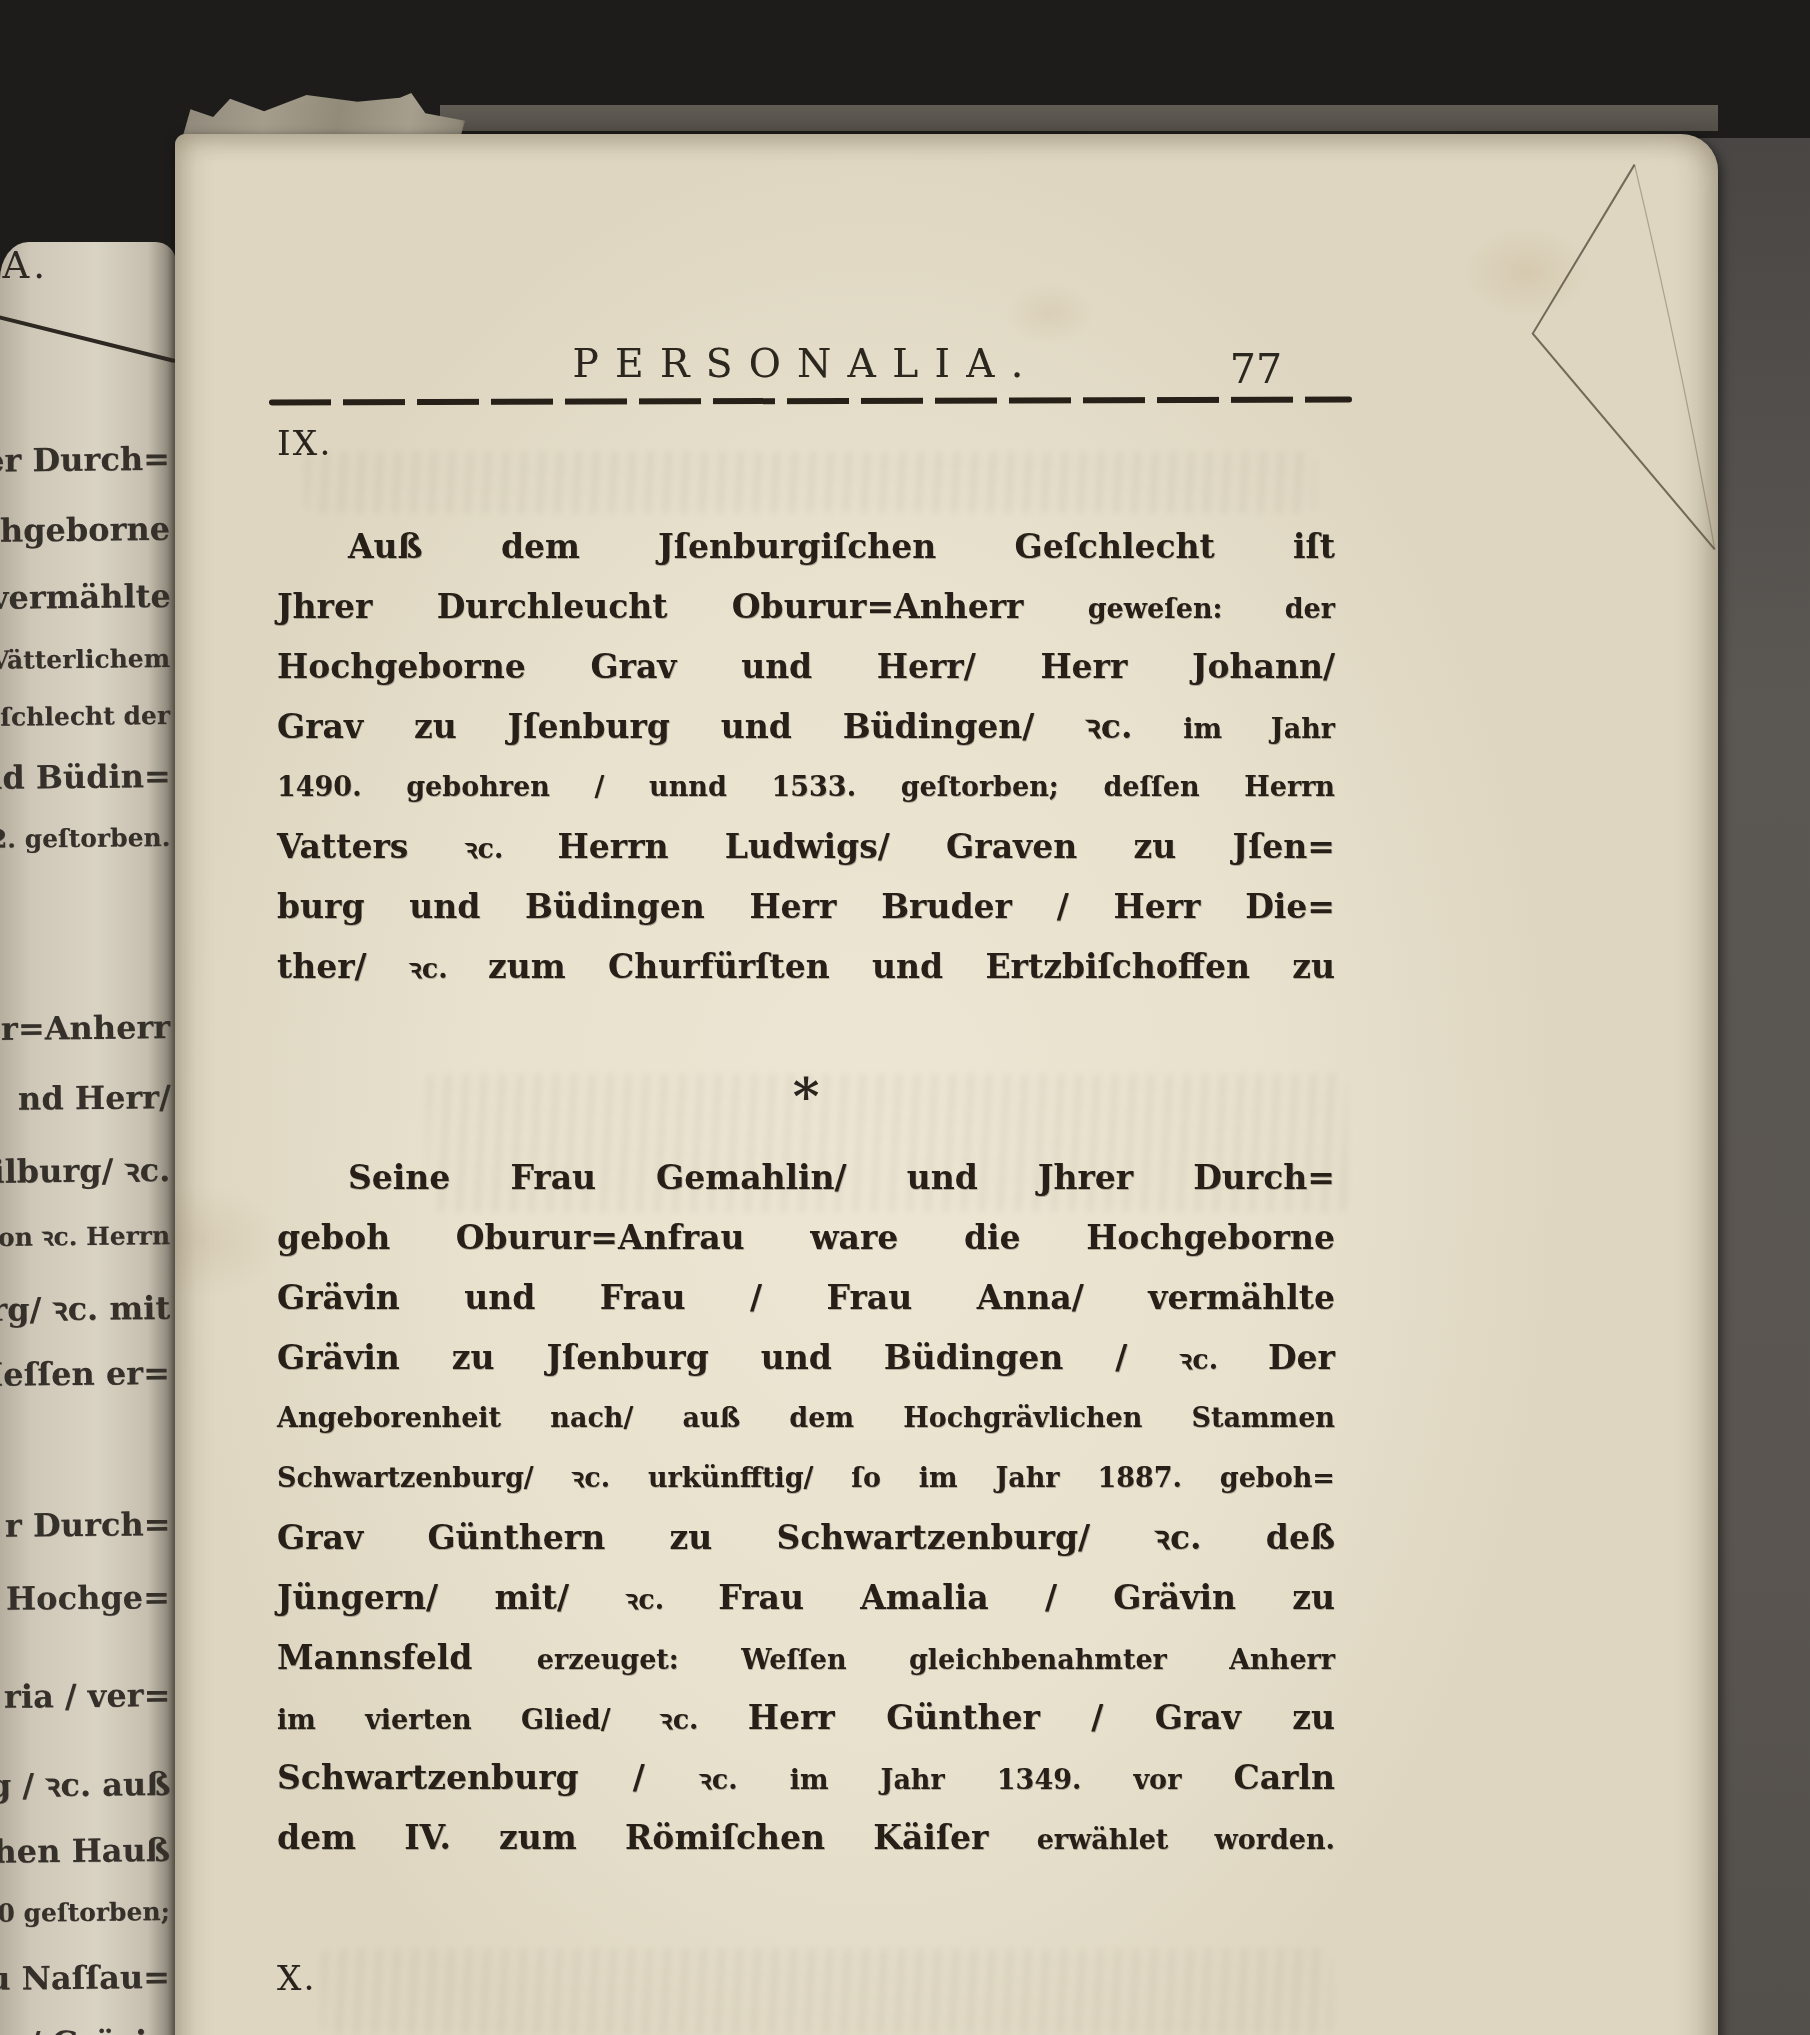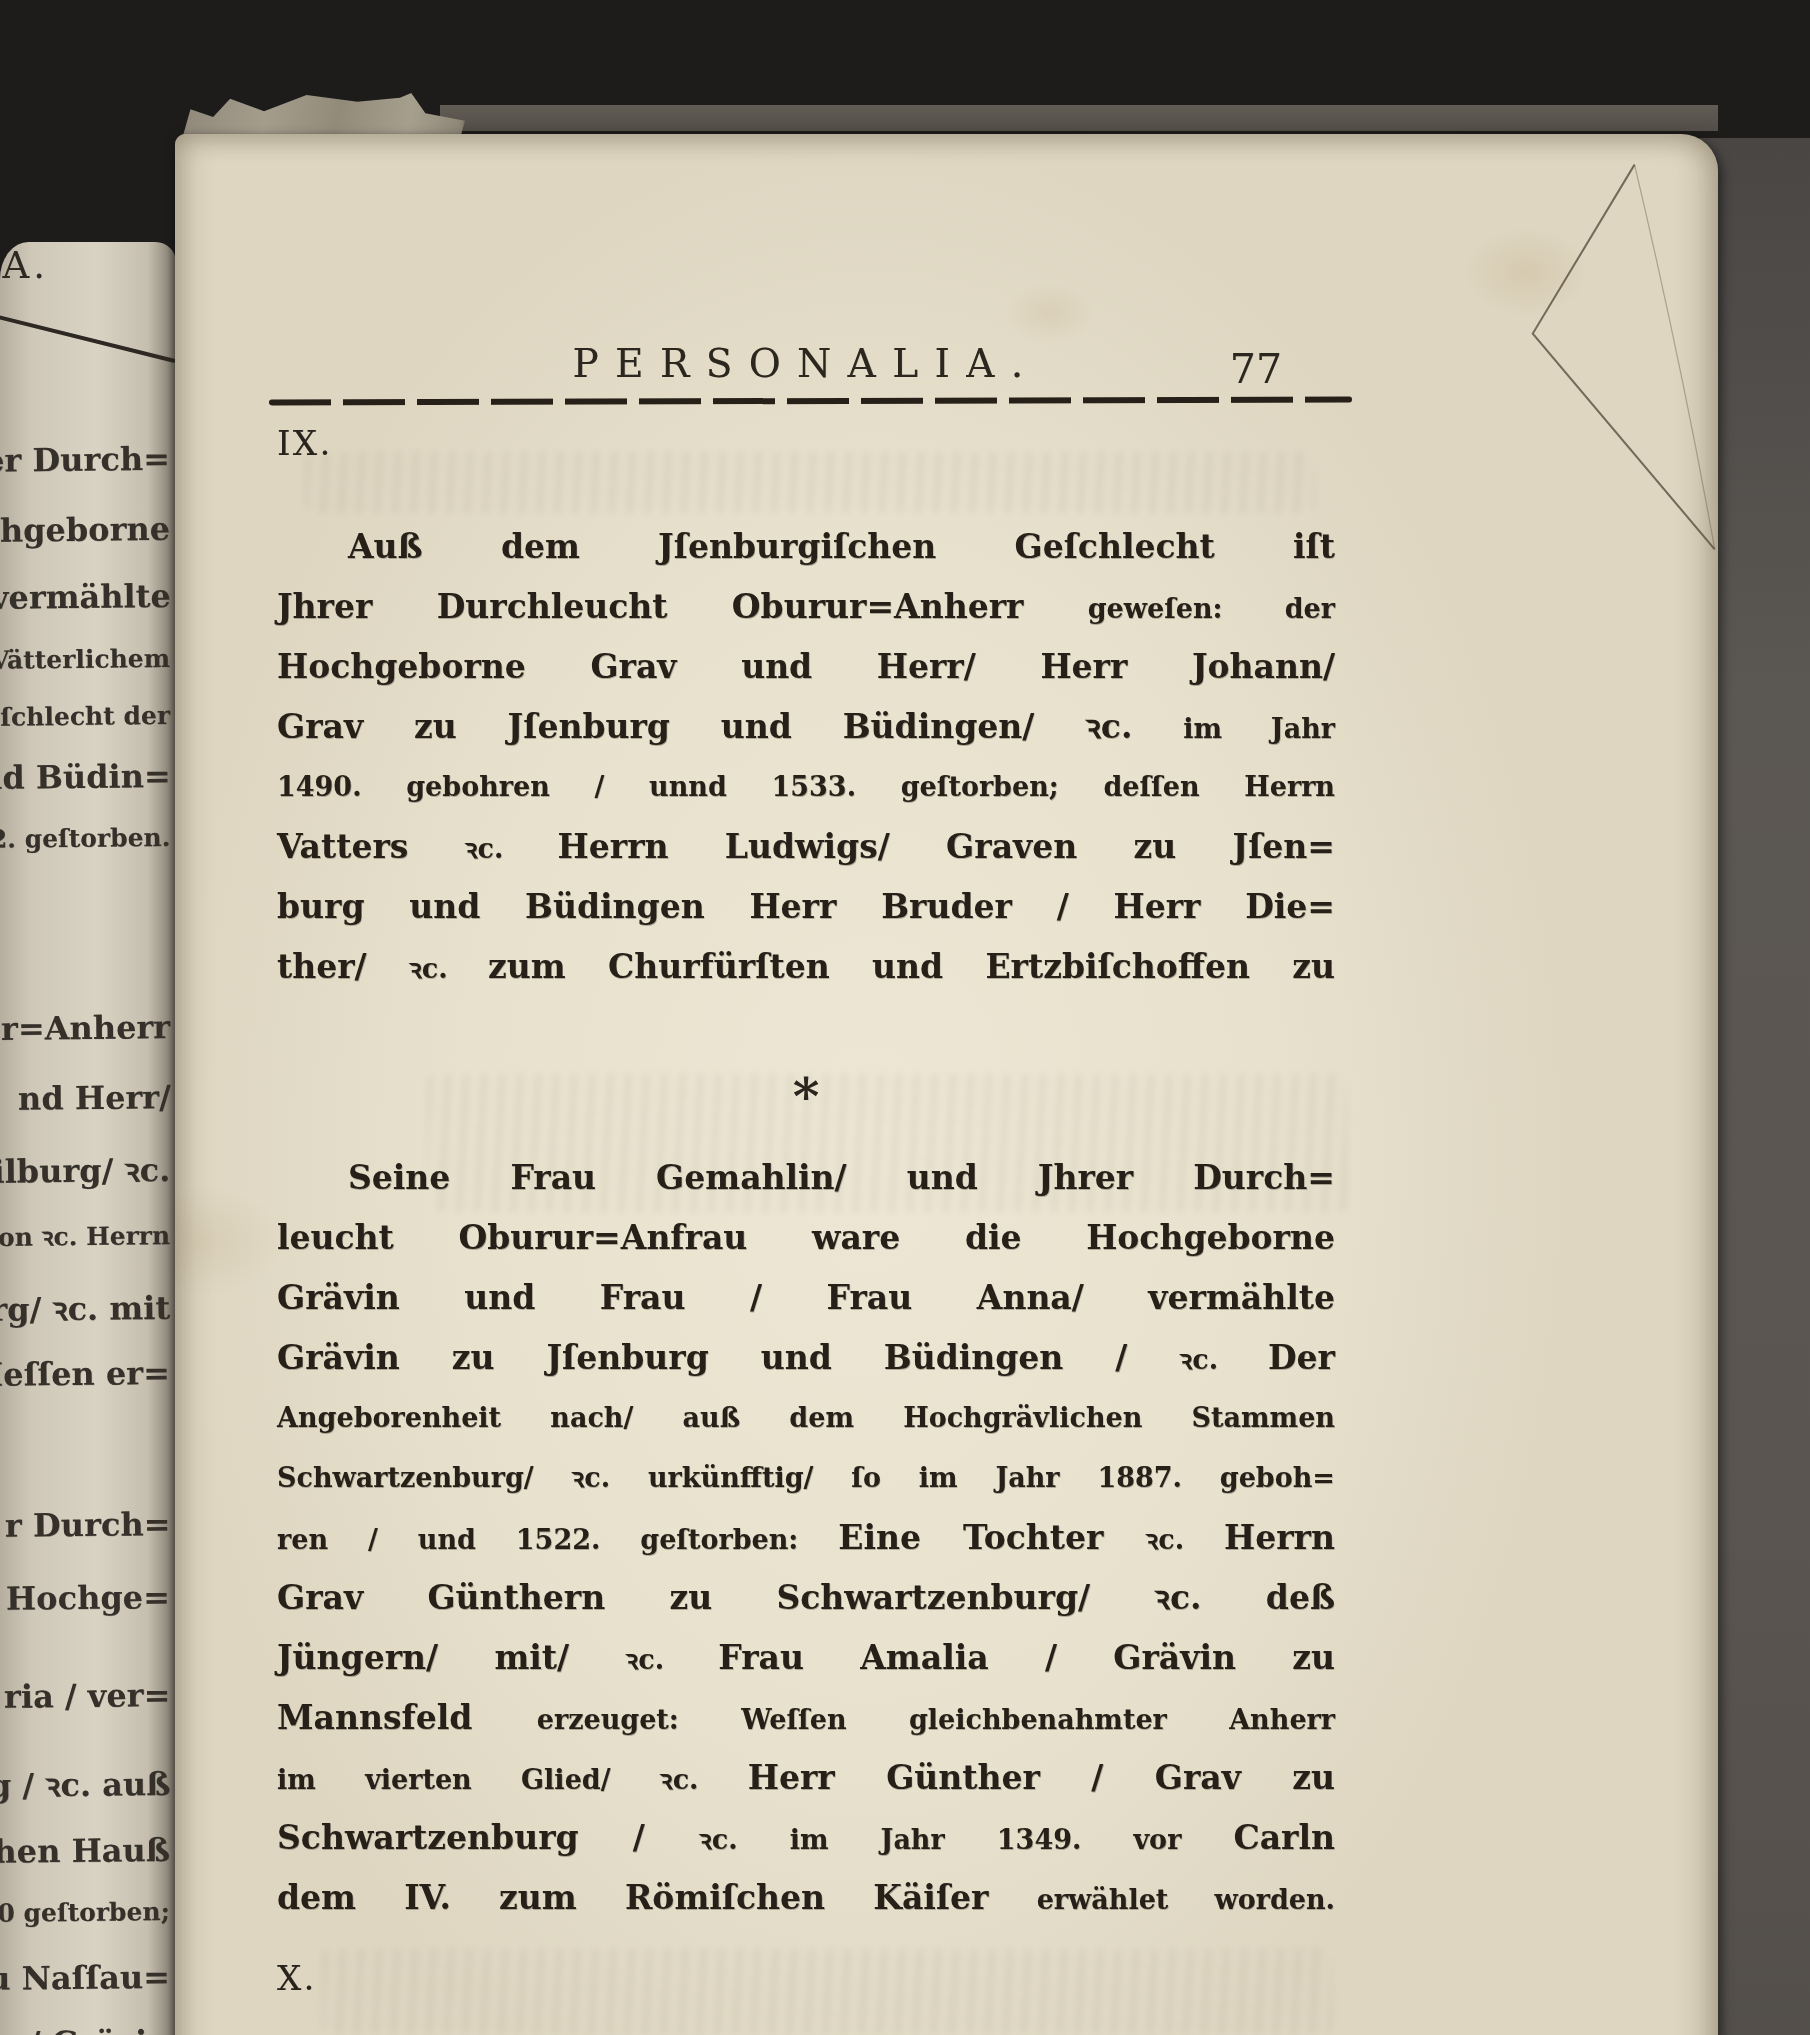--- a/index.html
+++ b/index.html
@@ -167,26 +167,25 @@
         <div class="line"><span class="seg-lg">Hochgeborne Grav und Herr/ Herr Johann/</span></div>
         <div class="line"><span class="seg-lg">Grav zu Jſenburg und Büdingen/ ꝛc. </span><span class="seg-sm">im Jahr</span></div>
         <div class="line"><span class="seg-sm">1490. gebohren / unnd 1533. geſtorben; deſſen Herrn</span></div>
         <div class="line"><span class="seg-lg">Vatters </span><span class="seg-sm">ꝛc. </span><span class="seg-lg">Herrn Ludwigs/ Graven zu Jſen=</span></div>
         <div class="line"><span class="seg-lg">burg und Büdingen Herr Bruder / Herr Die=</span></div>
         <div class="line"><span class="seg-lg">ther/ </span><span class="seg-sm">ꝛc. </span><span class="seg-lg">zum Churfürſten und Ertzbiſchoffen zu</span></div>
       </div>
       <div class="separator" style="top: 932px;">*</div>
       <div class="para" style="top: 1014px;">
         <div class="line ind"><span class="seg-lg">Seine Frau Gemahlin/ und Jhrer Durch=</span></div>
-        <div class="line"><span class="seg-lg">leucht Oburur=Anfrau ware die Hochgeborne</span></div>
+        <div class="line"><span class="seg-lg">geboh Oburur=Anfrau ware die Hochgeborne</span></div>
         <div class="line"><span class="seg-lg">Grävin und Frau / Frau Anna/ vermählte</span></div>
         <div class="line"><span class="seg-lg">Grävin zu Jſenburg und Büdingen / </span><span class="seg-sm">ꝛc. </span><span class="seg-lg">Der</span></div>
         <div class="line"><span class="seg-sm">Angeborenheit nach/ auß dem Hochgrävlichen Stammen</span></div>
         <div class="line"><span class="seg-sm">Schwartzenburg/ ꝛc. urkünfftig/ ſo im Jahr 1887. geboh=</span></div>
-        <div class="line"><span class="seg-sm">ren / und 1522. geſtorben: </span><span class="seg-lg">Eine Tochter </span><span class="seg-sm">ꝛc. </span><span class="seg-lg">Herrn</span></div>
         <div class="line"><span class="seg-lg">Grav Günthern zu Schwartzenburg/ ꝛc. deß</span></div>
         <div class="line"><span class="seg-lg">Jüngern/ mit/ </span><span class="seg-sm">ꝛc. </span><span class="seg-lg">Frau Amalia / Grävin zu</span></div>
         <div class="line"><span class="seg-lg">Mannsfeld </span><span class="seg-sm">erzeuget: Weſſen gleichbenahmter Anherr</span></div>
         <div class="line"><span class="seg-sm">im vierten Glied/ ꝛc. </span><span class="seg-lg">Herr Günther / Grav zu</span></div>
         <div class="line"><span class="seg-lg">Schwartzenburg / </span><span class="seg-sm">ꝛc. im Jahr 1349. vor </span><span class="seg-lg">Carln</span></div>
         <div class="line"><span class="seg-lg">dem IV. zum Römiſchen Käiſer </span><span class="seg-sm">erwählet worden.</span></div>
       </div>
       <div class="heading" style="top: 1824px;">X.</div>
     </div>
 

